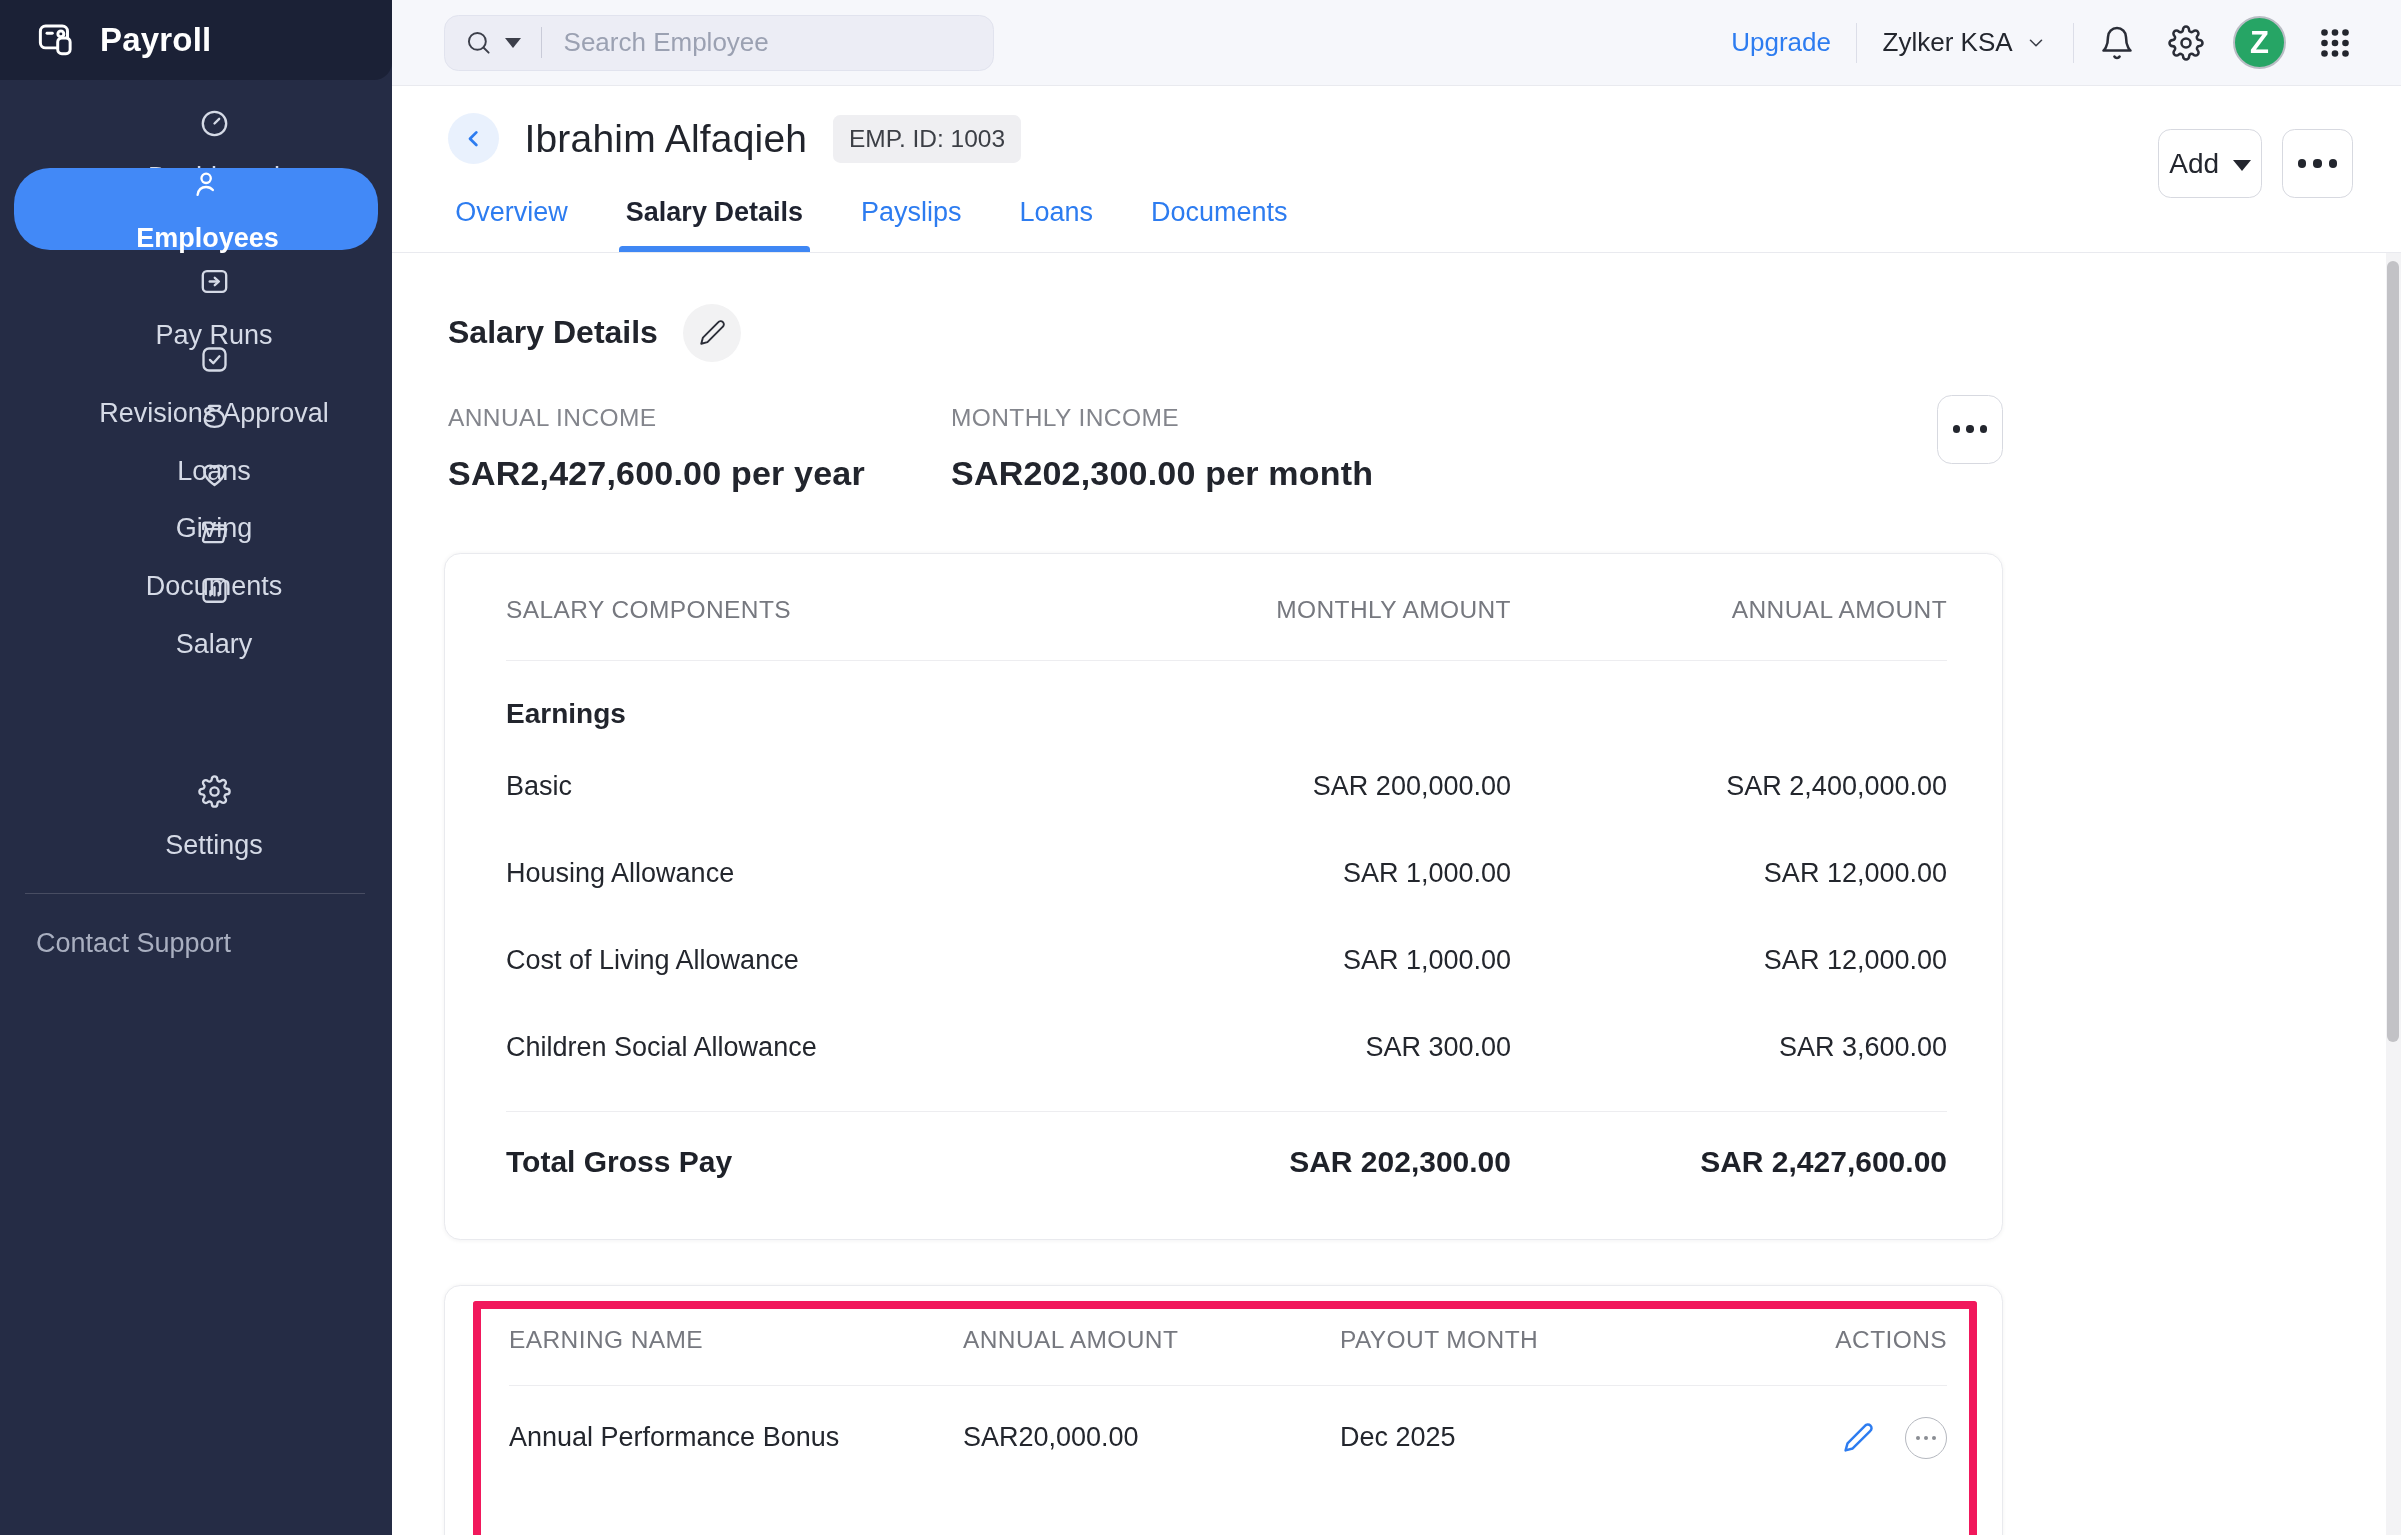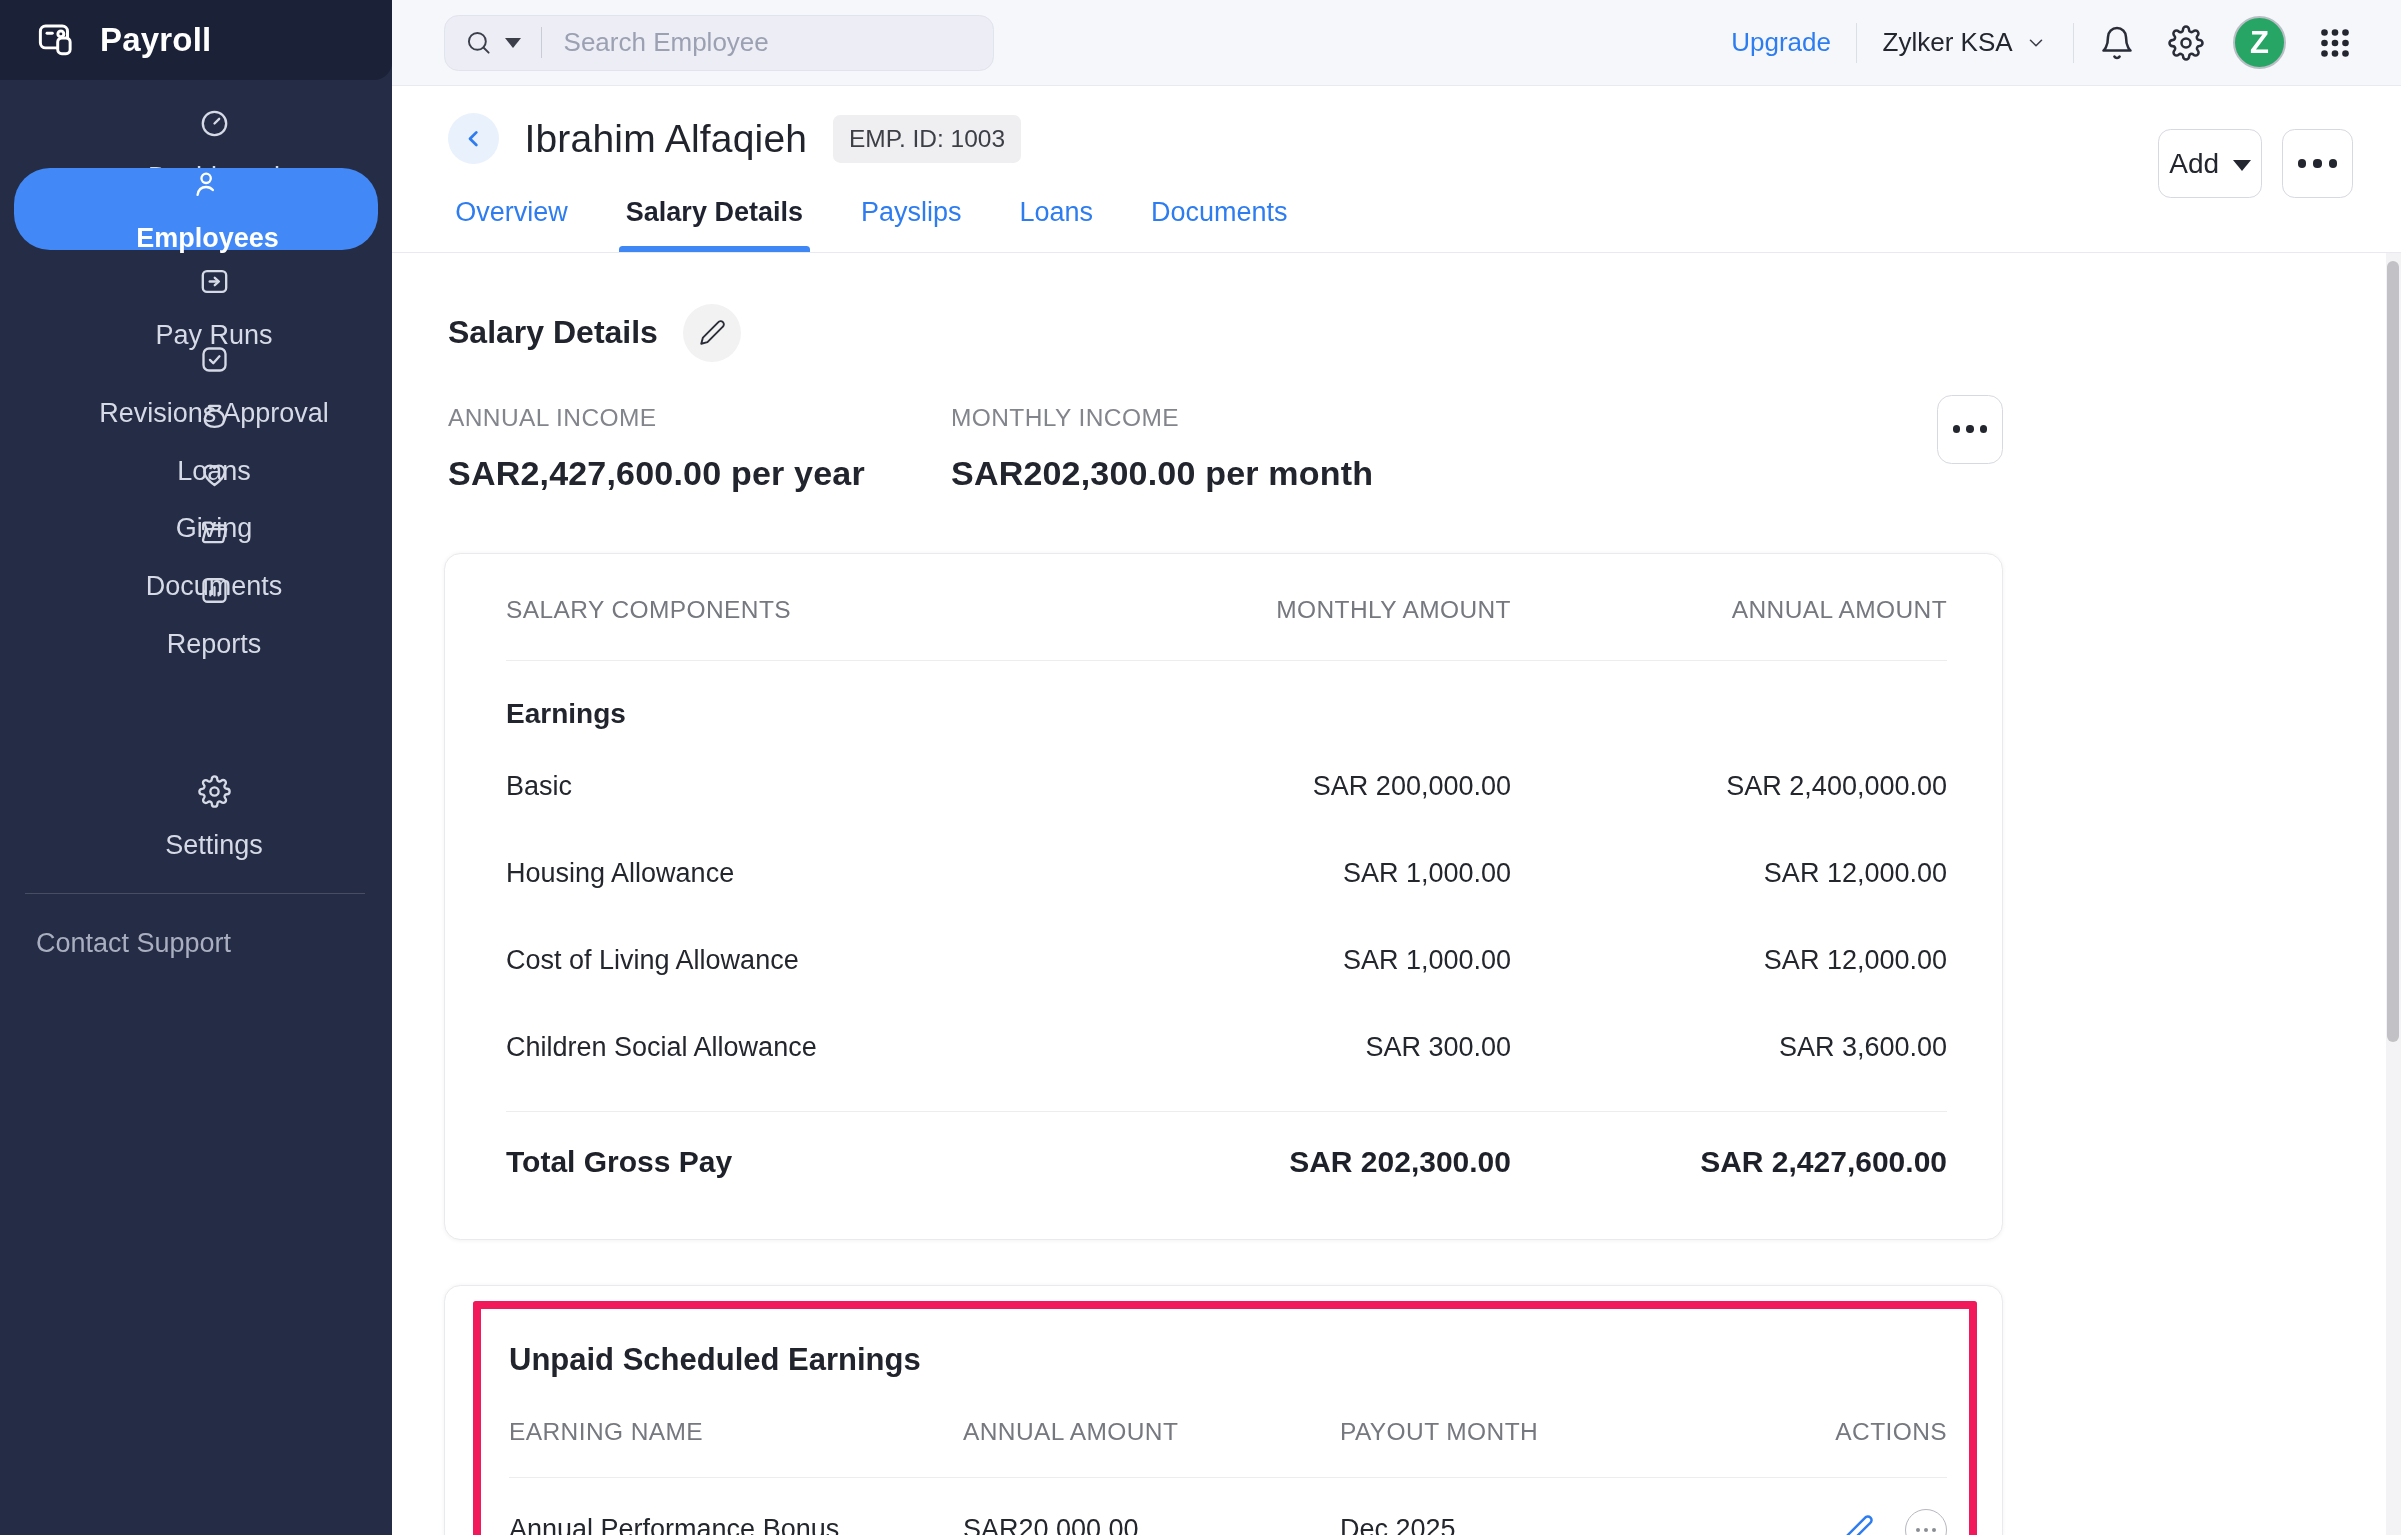--- a/index.html
+++ b/index.html
@@ -198,21 +198,21 @@
           <path d="M3.8 9.5V6.2c0-.8.6-1.4 1.4-1.4h4l2 2h7c.8 0 1.4.6 1.4 1.4v1.3"></path>
           <path d="M5.7 9.5h14.8l-2.1 8.4c-.2.7-.8 1.1-1.4 1.1H5.1c-.9 0-1.6-.9-1.4-1.8l2-7.7z"></path>
         </svg>
         <span>Documents</span>
       </div>
       <div class="nav-item mt4">
         <svg class="ic" viewBox="0 0 24 24">
           <rect x="4" y="3.8" width="16" height="16.4" rx="3"></rect>
           <path d="M9 15.5v-3M12 15.5v-6M15 15.5v-1.8"></path>
         </svg>
-        <span>Reports</span>
+        <span>Salary</span>
       </div>
       <div class="nav-item mt162">
         <svg class="ic" viewBox="0 0 24 24">
           <circle cx="12" cy="12" r="3"></circle>
           <path d="M19.4 15a1.65 1.65 0 0 0 .33 1.82l.06.06a2 2 0 0 1 0 2.83 2 2 0 0 1-2.83 0l-.06-.06a1.65 1.65 0 0 0-1.82-.33 1.65 1.65 0 0 0-1 1.51V21a2 2 0 0 1-2 2 2 2 0 0 1-2-2v-.09A1.65 1.65 0 0 0 9 19.4a1.65 1.65 0 0 0-1.82.33l-.06.06a2 2 0 0 1-2.83 0 2 2 0 0 1 0-2.83l.06-.06a1.65 1.65 0 0 0 .33-1.82 1.65 1.65 0 0 0-1.51-1H3a2 2 0 0 1-2-2 2 2 0 0 1 2-2h.09A1.65 1.65 0 0 0 4.6 9a1.65 1.65 0 0 0-.33-1.82l-.06-.06a2 2 0 0 1 0-2.83 2 2 0 0 1 2.83 0l.06.06a1.65 1.65 0 0 0 1.82.33H9a1.65 1.65 0 0 0 1-1.51V3a2 2 0 0 1 2-2 2 2 0 0 1 2 2v.09a1.65 1.65 0 0 0 1 1.51 1.65 1.65 0 0 0 1.82-.33l.06-.06a2 2 0 0 1 2.83 0 2 2 0 0 1 0 2.83l-.06.06a1.65 1.65 0 0 0-.33 1.82V9a1.65 1.65 0 0 0 1.51 1H21a2 2 0 0 1 2 2 2 2 0 0 1-2 2h-.09a1.65 1.65 0 0 0-1.51 1z"></path>
         </svg>
         <span>Settings</span>
       </div>
     </div>
     <div class="sidebar-divider"></div>
@@ -364,21 +364,20 @@
             <span>Total Gross Pay</span>
             <span class="amt">SAR 202,300.00</span>
             <span class="amt">SAR 2,427,600.00</span>
           </div>
         </div>
       </div>
 
       <div class="card unpaid-card">
         <div class="pink-annotation"></div>
         <div class="unpaid-inner">
-          <div class="unpaid-title">Unpaid Scheduled Earnings</div>
           <div class="utable-head">
             <span>EARNING NAME</span>
             <span>ANNUAL AMOUNT</span>
             <span>PAYOUT MONTH</span>
             <span class="th-right">ACTIONS</span>
           </div>
           <div class="divider"></div>
           <div class="urow">
             <span>Annual Performance Bonus</span>
             <span>SAR20,000.00</span>

